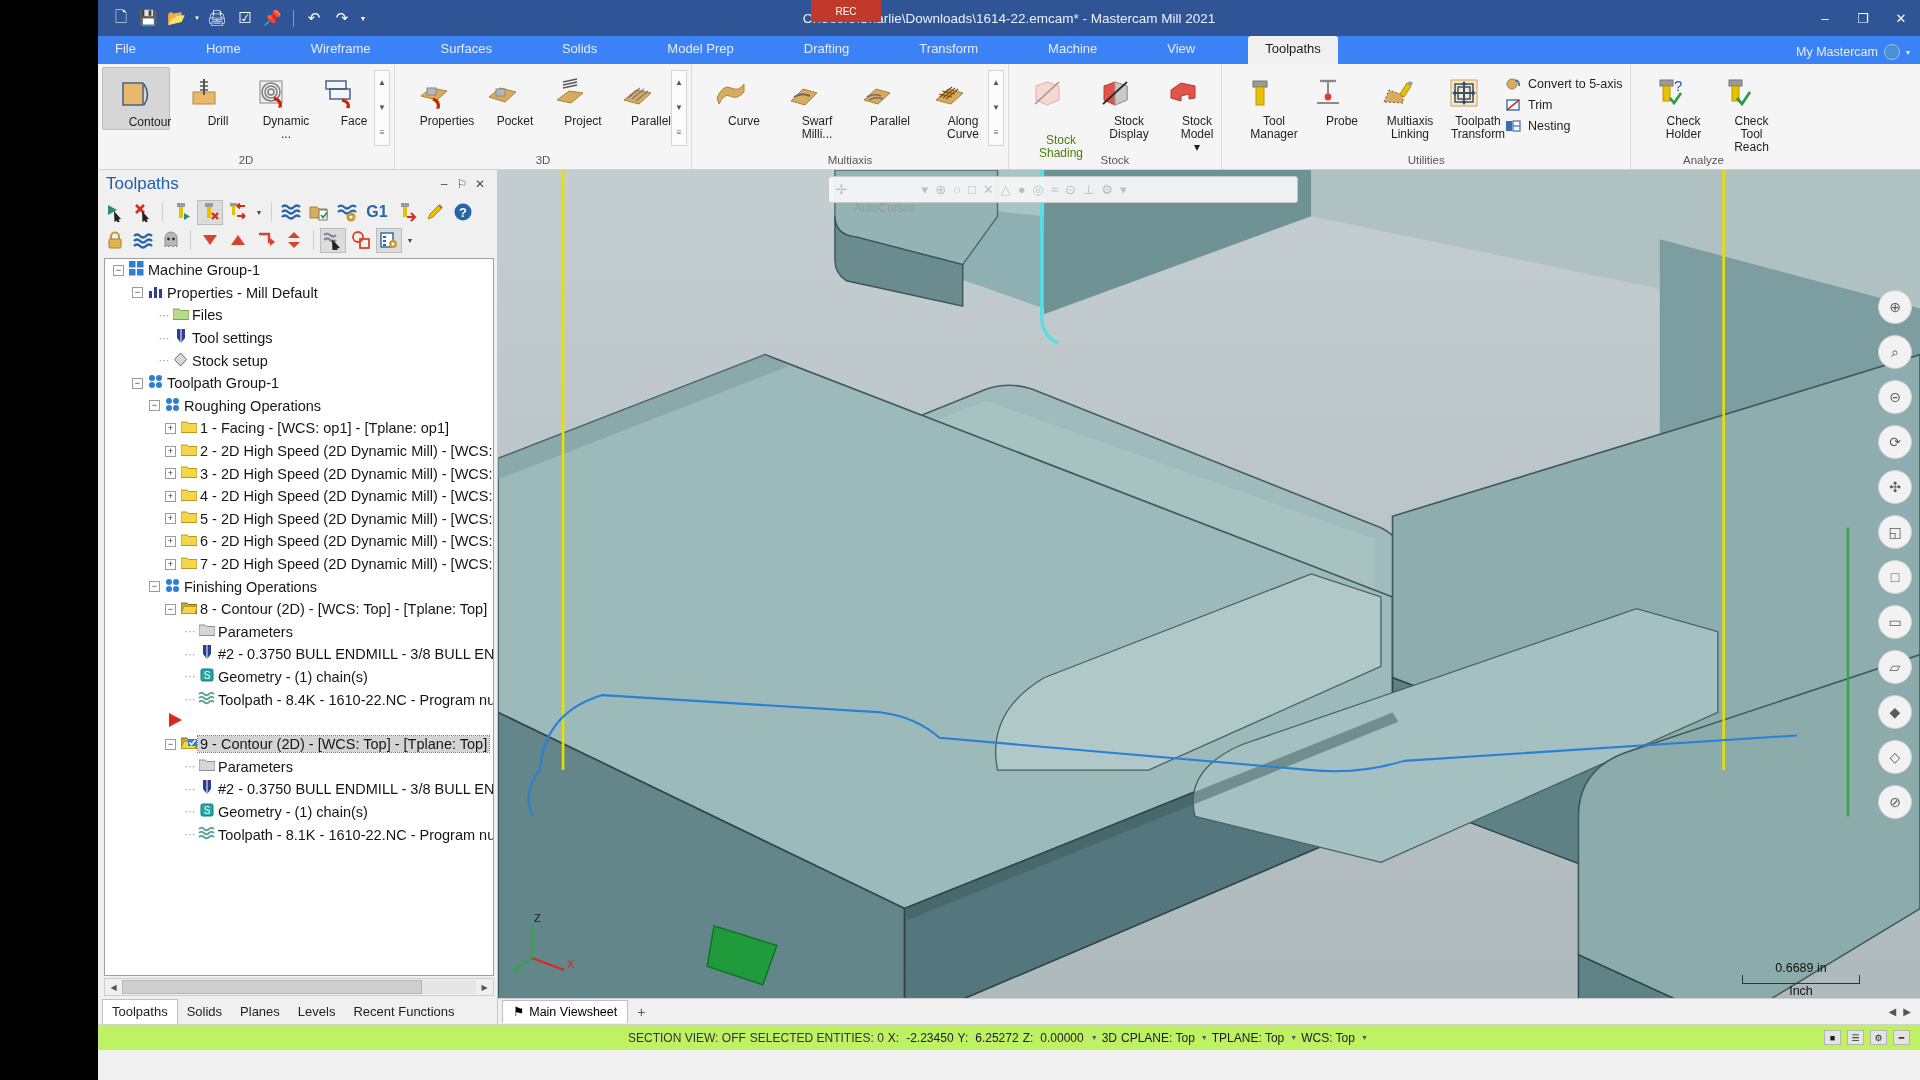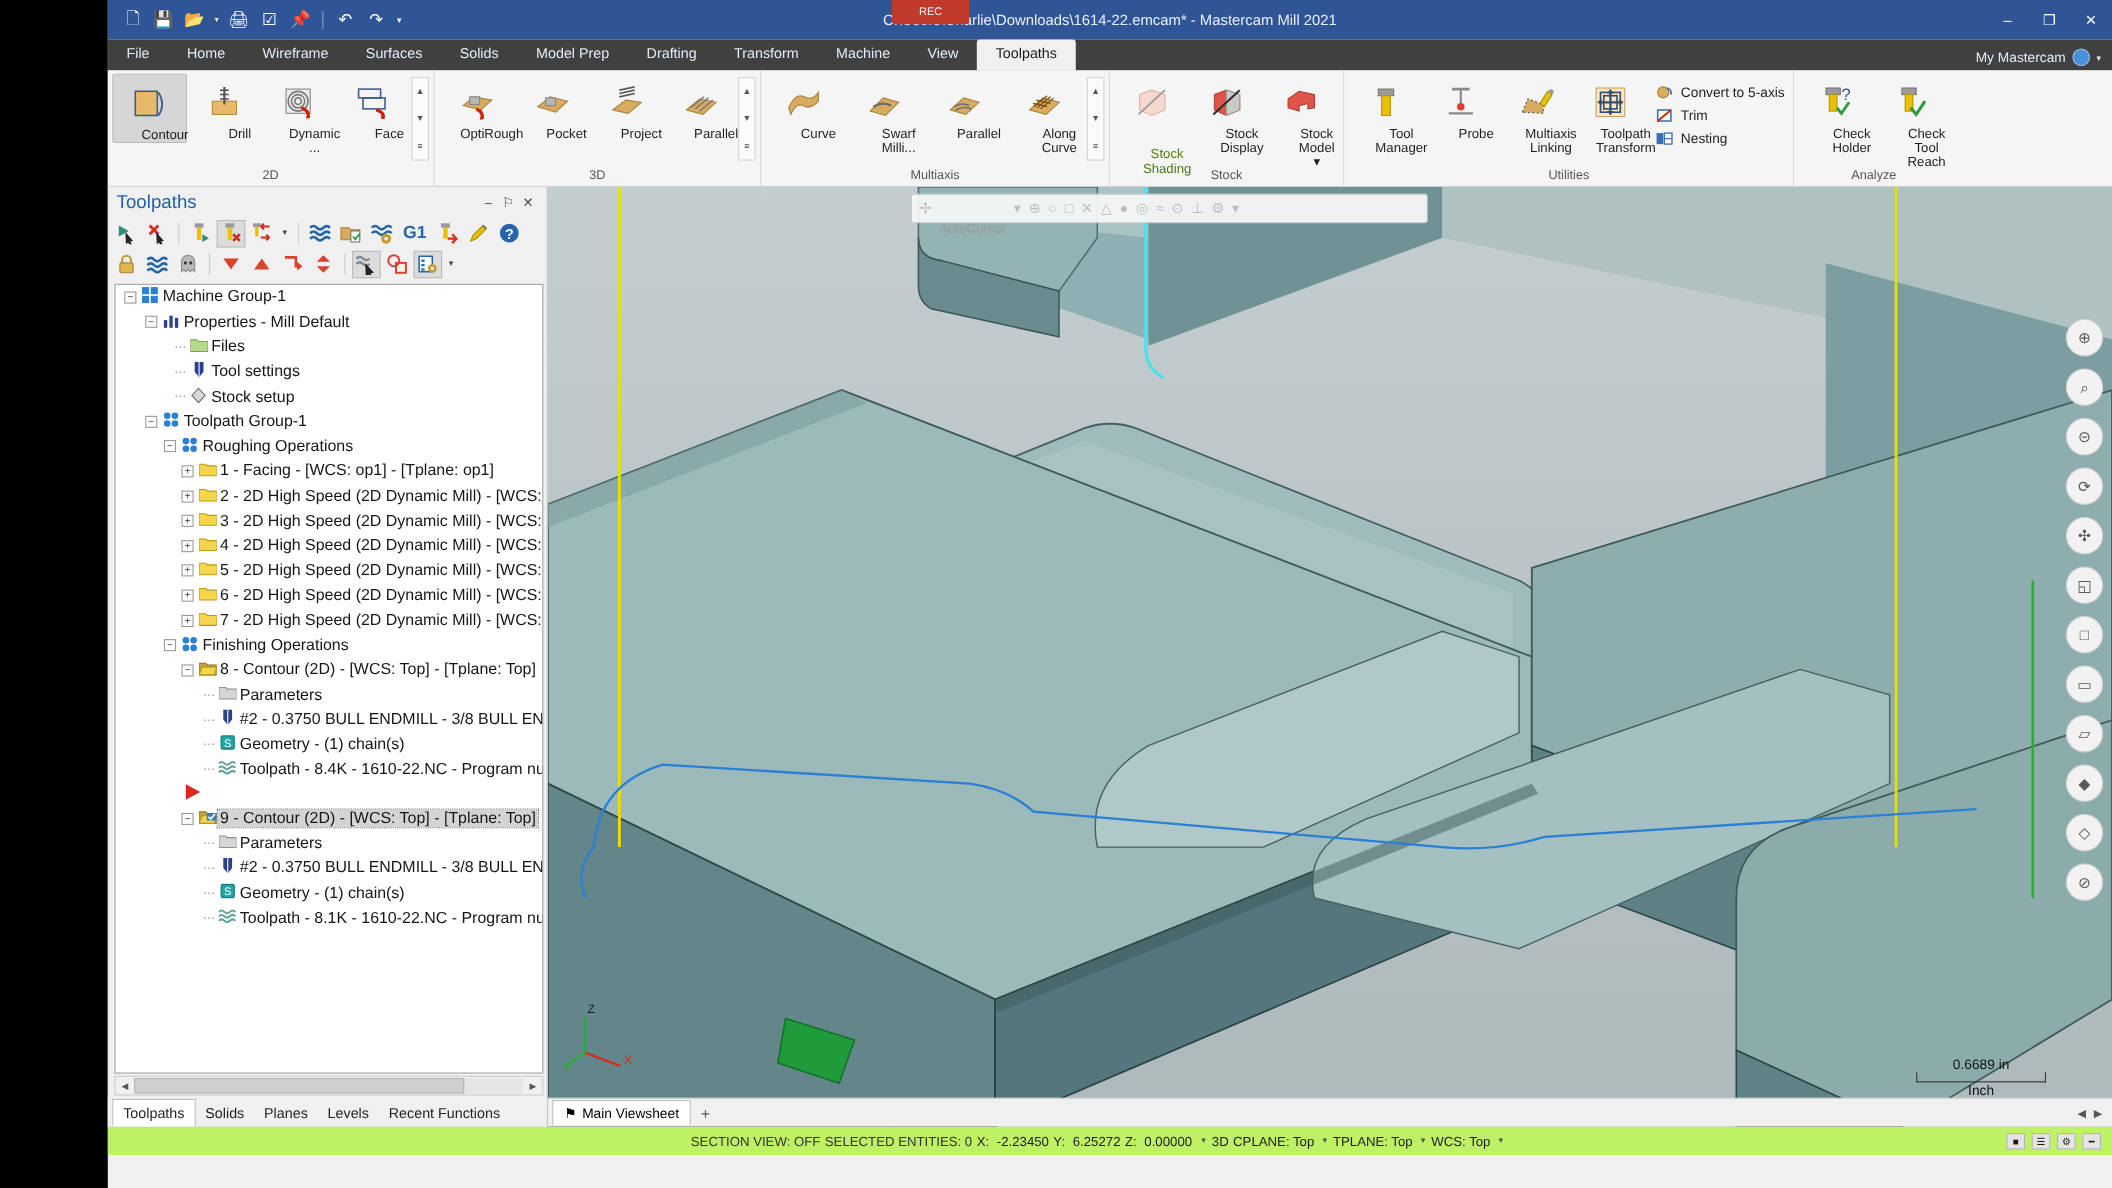--- a/index.html
+++ b/index.html
@@ -35,22 +35,23 @@
   }
   .rec-badge {
     position: absolute; left: 713px; top: 0; width: 70px; height: 22px;
     background: #c0392b; color: #fff; font-size: 10px;
     display: flex; align-items: center; justify-content: center;
     border-bottom-left-radius: 3px; border-bottom-right-radius: 3px;
   }
 
   
   .tabbar {
-    height: 28px; background: #404040; display: flex; align-items: flex-end;
+    height: 28px; background: #3b82f6; display: flex; align-items: flex-end;
     position: relative;
+    gap: 36px;
   }
   .tab {
     padding: 3px 17px 5px; color: #e3ecf9; font-size: 13px; line-height: 20px;
     white-space: nowrap;
   }
   .tab.active { background: #f0f0f0; color: #1a1a1a; border-radius: 3px 3px 0 0; }
   .acct {
     position: absolute; right: 10px; bottom: 4px; display: flex;
     align-items: center; gap: 6px; color: #e3ecf9; font-size: 12.5px; text-align: right;
   }
@@ -314,21 +315,21 @@
       <div class="rgroup-items">
         <div class="rbtn">
           <div class="ico">
             <svg width="40" height="36" viewBox="0 0 40 36">
               <path d="M8 20 l10 -8 l16 3 l-10 9 z" fill="#d9ab5e" stroke="#a9813d"></path>
               <rect x="14" y="12" width="9" height="7" fill="#b7b7b7" stroke="#888"></rect>
               <path d="M20 23 q7 3 5 9" stroke="#cc2200" stroke-width="3" fill="none"></path>
               <path d="M23 33 l4 -1 l-2 -4 z" fill="#cc2200"></path>
             </svg>
           </div>
-          <div class="lbl">OptiRough</div>
+          <div class="lbl">Properties</div>
         </div>
         <div class="rbtn">
           <div class="ico">
             <svg width="40" height="36" viewBox="0 0 40 36">
               <path d="M8 21 l11 -9 l16 4 l-11 10 z" fill="#d9ab5e" stroke="#a9813d"></path>
               <rect x="15" y="13" width="9" height="7" fill="#b7b7b7" stroke="#888"></rect>
             </svg>
           </div>
           <div class="lbl">Pocket</div>
         </div>

